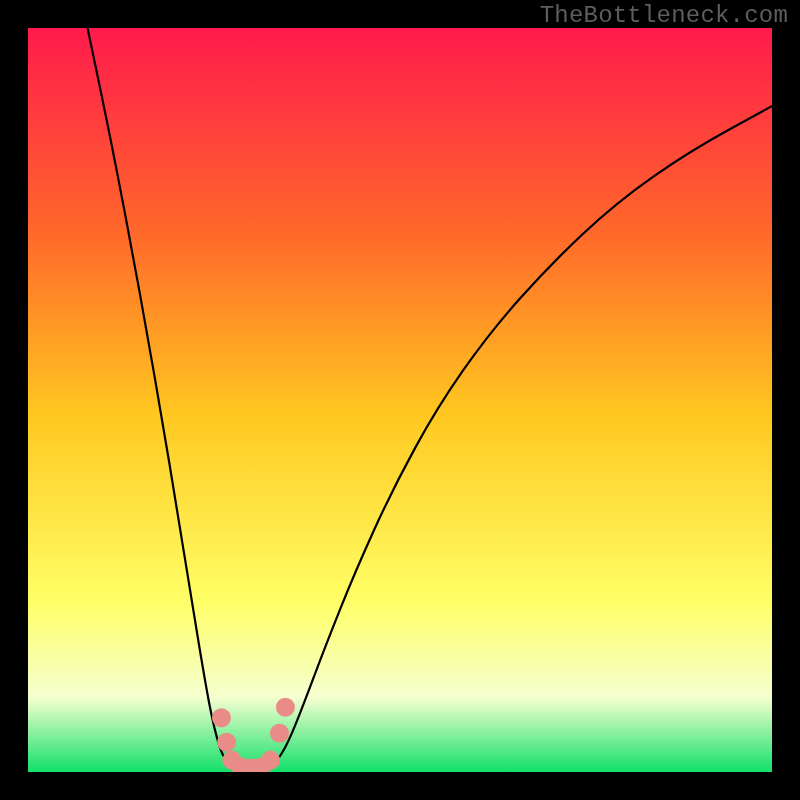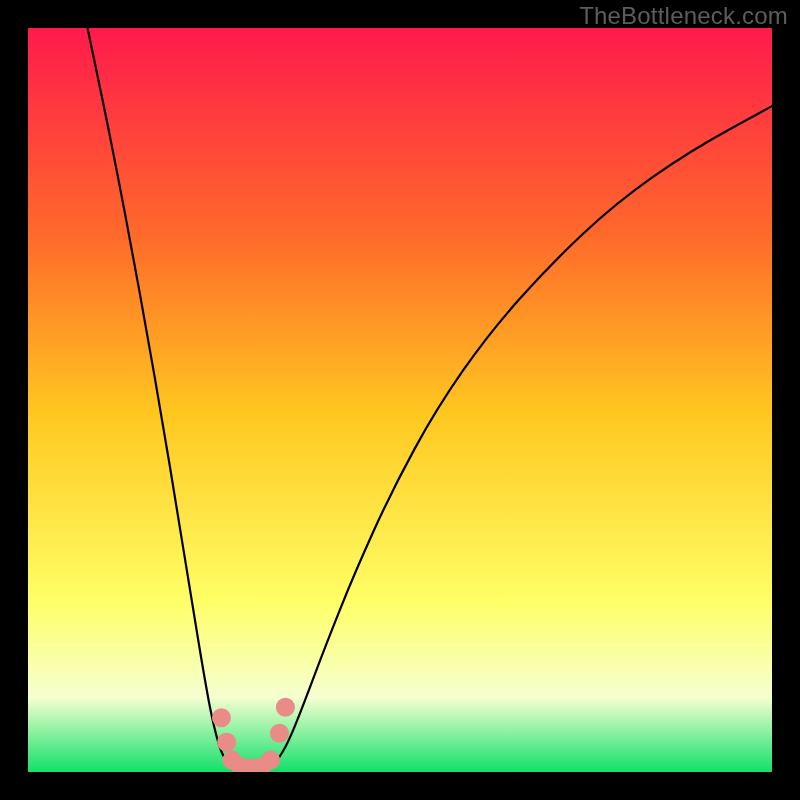--- a/index.html
+++ b/index.html
@@ -11,21 +11,21 @@
     width: 800px;
     height: 800px;
     position: relative;
     background: #000;
     overflow: hidden;
   }
   .watermark {
     position: absolute;
     top: 2px;
     right: 12px;
-    font-family: Liberation Sans, sans-serif;
+    font-family: Liberation Mono, monospace;
     font-size: 24px;
     font-weight: 500;
     color: #5d5d5d;
     z-index: 5;
     letter-spacing: 0.2px;
   }
   .plot {
     position: absolute;
     left: 28px;
     top: 28px;

